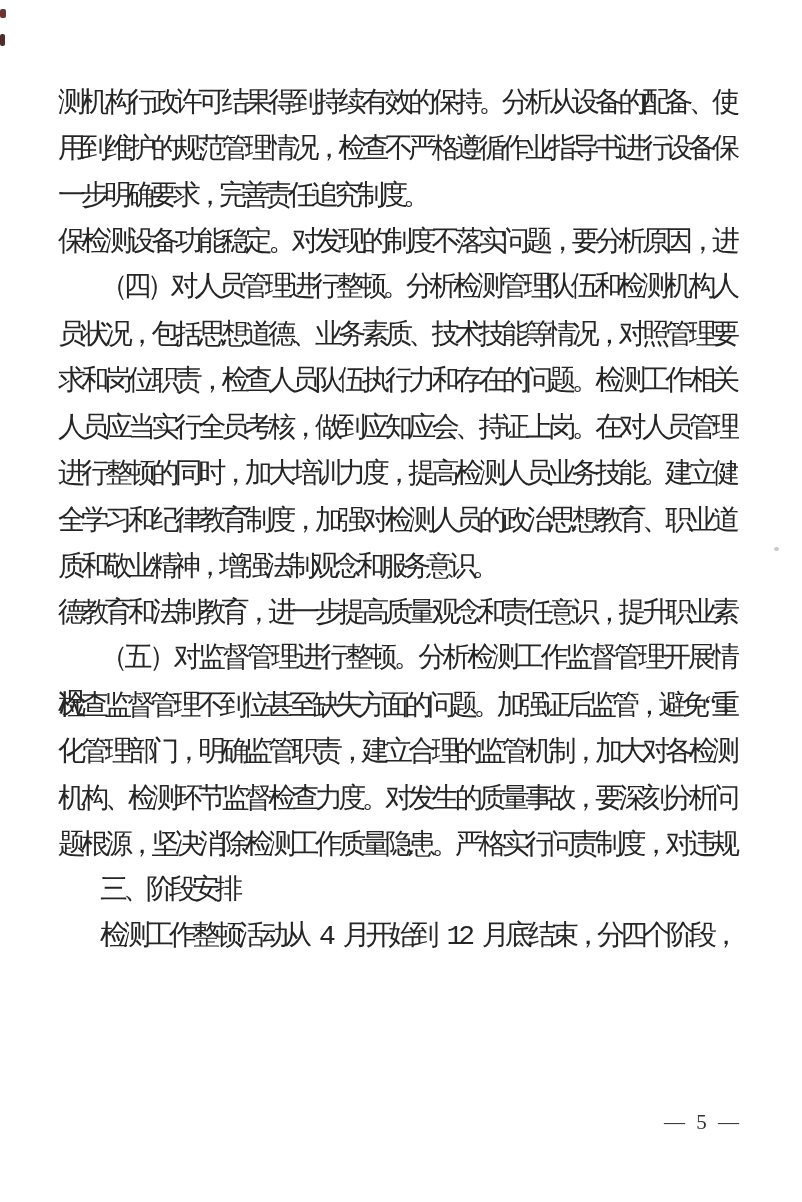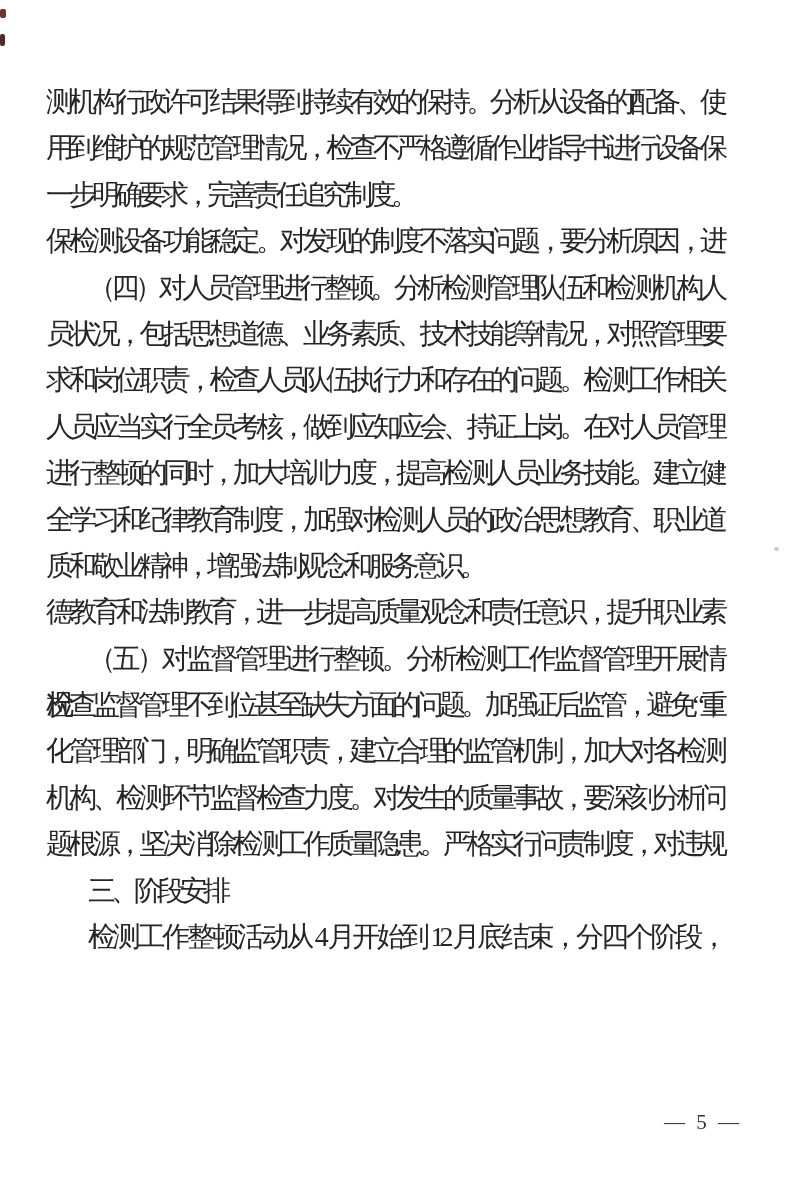--- a/index.html
+++ b/index.html
@@ -8,40 +8,40 @@
     width:802px;
     height:1202px;
     margin:0 auto;
     background:#ffffff;
     overflow:hidden;
     font-family:"Liberation Serif","DejaVu Serif",serif;
     color:#262626;
   }
   .textblock {
     position:absolute;
-    left:46px;
+    left:58px;
     top:79px;
     width:677px;
   }
   .line {
     height:46.4px;
     line-height:46.4px;
     font-size:28px;
     letter-spacing:-5px;
     white-space:nowrap;
     overflow:visible;
     text-align:left;
   }
   .just {
     white-space:normal;
     text-align:justify;
     text-align-last:justify;
     text-justify:inter-character;
   }
-  .indent { text-indent:42px; }
+  .indent { text-indent:42px;font-family:Liberation Mono, monospace; }
   .page-number {
     position:absolute;
     top:1110px;
     right:60px;
     font-size:21px;
     letter-spacing:3px;
     color:#333333;
     white-space:nowrap;
   }
   .speck { position:absolute; }

